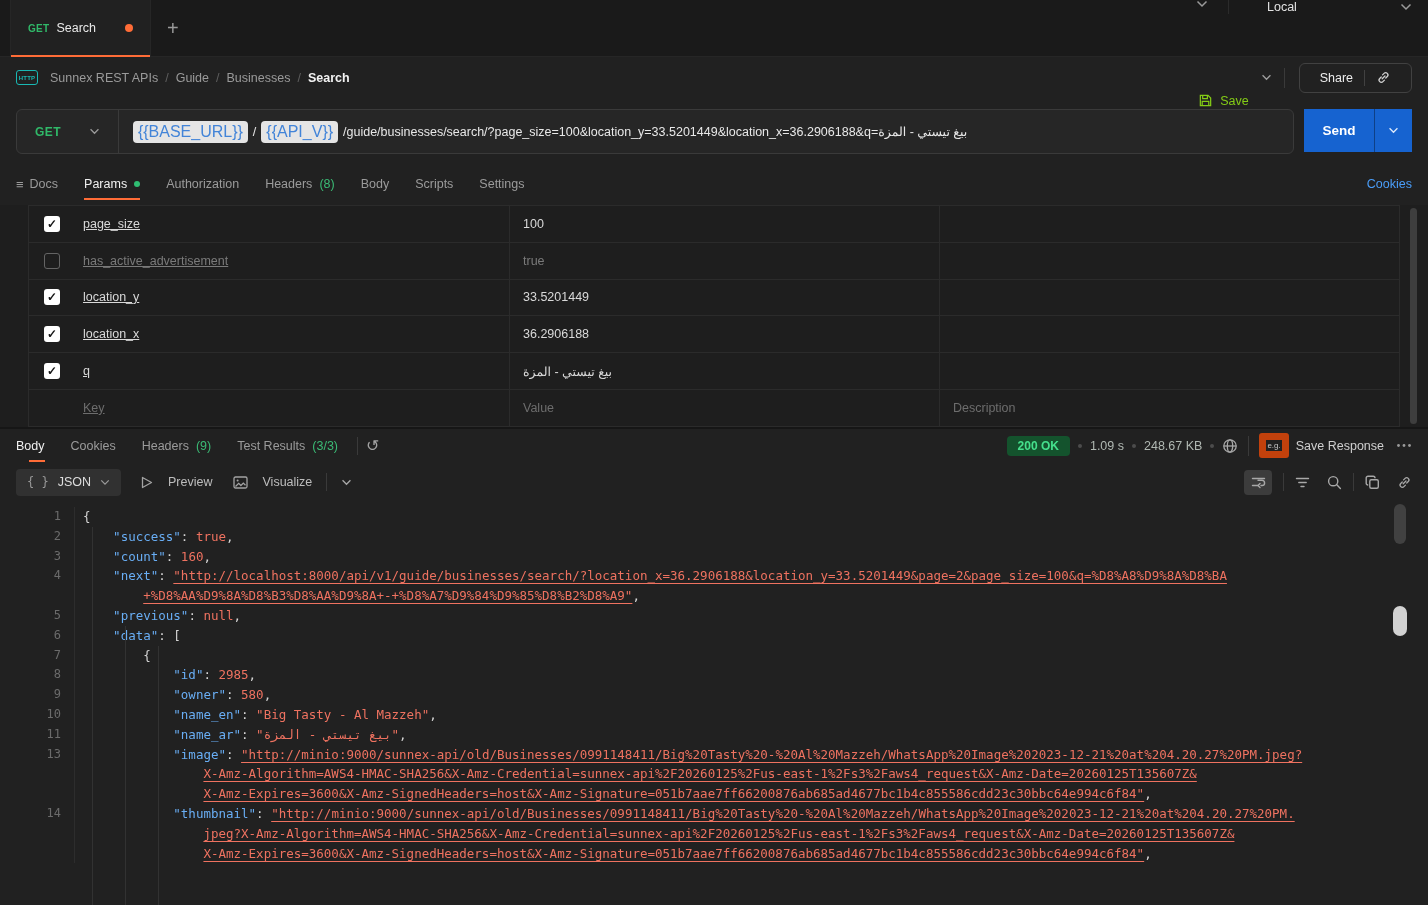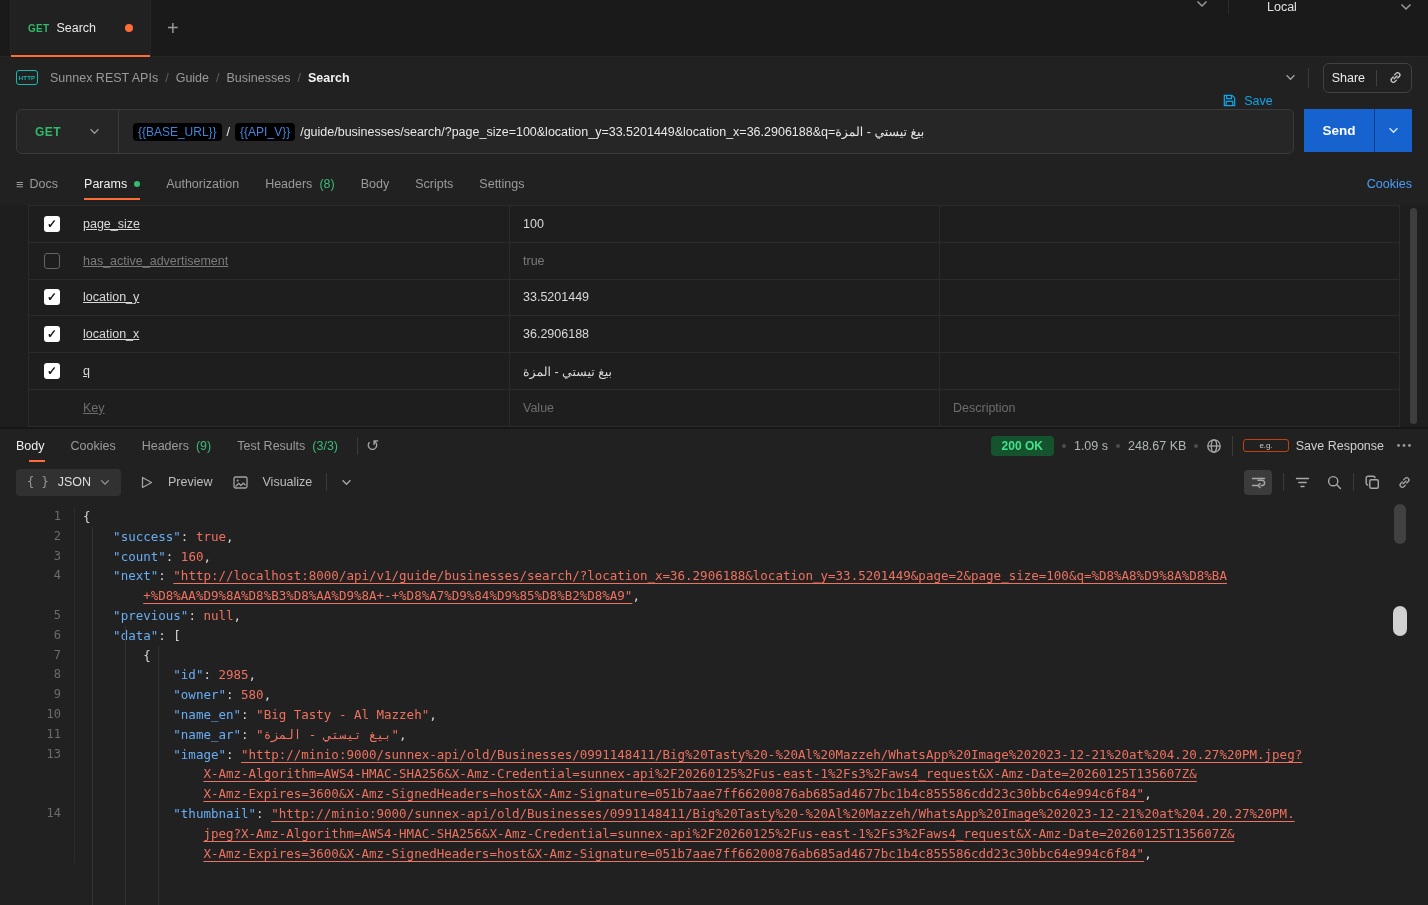--- a/index.html
+++ b/index.html
@@ -25,34 +25,34 @@
   .envbox { width:200px; border-left:1px solid #2b2b2b; display:flex; align-items:center; padding:0 16px 0 38px; color:#e3e3e3; cursor:pointer; }
   .envbox .cv { margin-left:auto; color:#9a9a9a; }
 
   
   .crumbrow { height:41px; flex:none; display:flex; align-items:center; padding:0 16px; }
   .httpicon { width:22px; height:15px; border:1.5px solid #19b8b4; border-radius:3px; color:#19b8b4; font-size:6px; font-weight:700; display:flex; align-items:center; justify-content:center; margin-right:12px; letter-spacing:.2px; }
   .crumb { color:#9a9a9a; cursor:pointer; }
   .crumb-sep { color:#5f5f5f; margin:0 7px; }
   .crumb.current { color:#f2f2f2; font-weight:700; cursor:default; }
   .crumb-actions { margin-left:auto; display:flex; align-items:center; }
-  .saving { display:flex; align-items:center; gap:7px; color:#0ea5e9; cursor:pointer;margin-top:46px; }
+  .saving { display:flex; align-items:center; gap:7px; color:#84cc16; cursor:pointer;margin-top:46px; }
   .savechev { color:#9e9e9e; padding:0 12px; cursor:pointer; }
   .vdiv { width:1px; height:20px; background:#3a3a3a; margin:0 10px 0 0; }
-  .sharebtn { height:30px; border:1px solid #414141; border-radius:6px; display:flex; align-items:center; padding:0 8px; gap:11px; color:#ececec; cursor:pointer; margin-left:4px; }
+  .sharebtn { height:30px; border:1px solid #414141; border-radius:6px; display:flex; align-items:center; padding:0 20px; gap:11px; color:#ececec; cursor:pointer; margin-left:4px; }
   .sharebtn .inner-div { width:1px; height:16px; background:#414141; }
 
   
   .urlrow { height:65px; flex:none; display:flex; gap:10px; padding:11px 16px 9px 16px; }
   .urlbar { flex:1; background:#262626; border:1px solid #3a3a3a; border-radius:6px; display:flex; align-items:center; overflow:hidden; }
   .method { display:flex; align-items:center; gap:28px; padding:0 18px; color:#30b969; font-weight:700; font-size:12px; letter-spacing:.4px; cursor:pointer; }
   .method .cv { color:#9a9a9a; }
   .url-div { width:1px; align-self:stretch; background:#3a3a3a; }
   .urltext { display:flex; align-items:center; gap:5px; padding:0 14px; color:#e8e8e8; white-space:nowrap; overflow:hidden; }
-  .urlvar { color:#4284d8; background:#000000; border-radius:4px; padding:2px 5px; font-size:12px; }
+  .urlvar { color:#4284d8; background:#e5e5e5; border-radius:4px; padding:2px 5px; font-size:16px; }
   .sendwrap { flex:none; display:flex; height:43px; border-radius:0; overflow:hidden; cursor:pointer; }
   .sendmain { background:#1663d0; color:#fff; font-weight:700; font-size:13.5px; display:flex; align-items:center; justify-content:center; width:70px; }
   .sendchev { background:#1663d0; border-left:1px solid rgba(0,0,0,.35); width:38px; display:flex; align-items:center; justify-content:center; color:#dce9fb; }
 
   
   .reqtabs { height:42px; flex:none; display:flex; align-items:stretch; padding:0 16px; gap:0; }
   .rtab { position:relative; display:flex; align-items:center; gap:7px; padding:0 13px; color:#9b9b9b; cursor:pointer; }
   .rtab:first-child { padding-left:0; }
   .rtab.active { color:#f0f0f0; }
   .rtab.active::after { content:""; position:absolute; left:13px; right:13px; bottom:5px; height:2px; background:#ff6c37; }
@@ -80,21 +80,21 @@
   
   .resheader { height:33px; flex:none; display:flex; align-items:stretch; padding:0 16px; }
   .resheader .rtab.active::after { bottom:0; }
   .hist-div { width:1px; height:18px; background:#3a3a3a; align-self:center; margin:0 8px 0 6px; }
   .histicon { align-self:center; color:#a3a3a3; font-size:16px; cursor:pointer; }
   .res-meta { margin-left:auto; display:flex; align-items:center; gap:8px; }
   .status-pill { background:#14532d; color:#45e08c; font-weight:700; font-size:12px; padding:3px 11px; border-radius:4px; }
   .meta-dot { width:4px; height:4px; border-radius:50%; background:#4c4c4c; }
   .meta-val { color:#b0b8b2; }
   .meta-ic { color:#a8a8a8; cursor:pointer; }
-  .eg-badge { border:1px solid #c2410c; border-radius:3px; font-size:8px; padding:1px 15px; color:#c8c8c8; }
+  .eg-badge { border:7px solid #c2410c; border-radius:3px; font-size:8px; padding:1px 1px; color:#c8c8c8; }
   .saveres { color:#cfcfcf; display:flex; align-items:center; gap:7px; cursor:pointer; }
   .kebab { color:#9a9a9a; cursor:pointer; margin-left:4px; }
 
   
   .restoolbar { height:40px; flex:none; display:flex; align-items:center; padding:0 16px; gap:20px; }
   .jsonbtn { background:#313131; border-radius:4px; height:27px; display:flex; align-items:center; gap:9px; padding:0 11px; color:#dedede; cursor:pointer; }
   .jsonbtn .braces { color:#9a9a9a; font-family:"DejaVu Sans Mono",monospace; font-size:12px; }
   .jsonbtn .cv { color:#9a9a9a; }
   .tool-item { display:flex; align-items:center; gap:15px; color:#bdbdbd; cursor:pointer; }
   .tool-item svg { color:#a3a3a3; }

